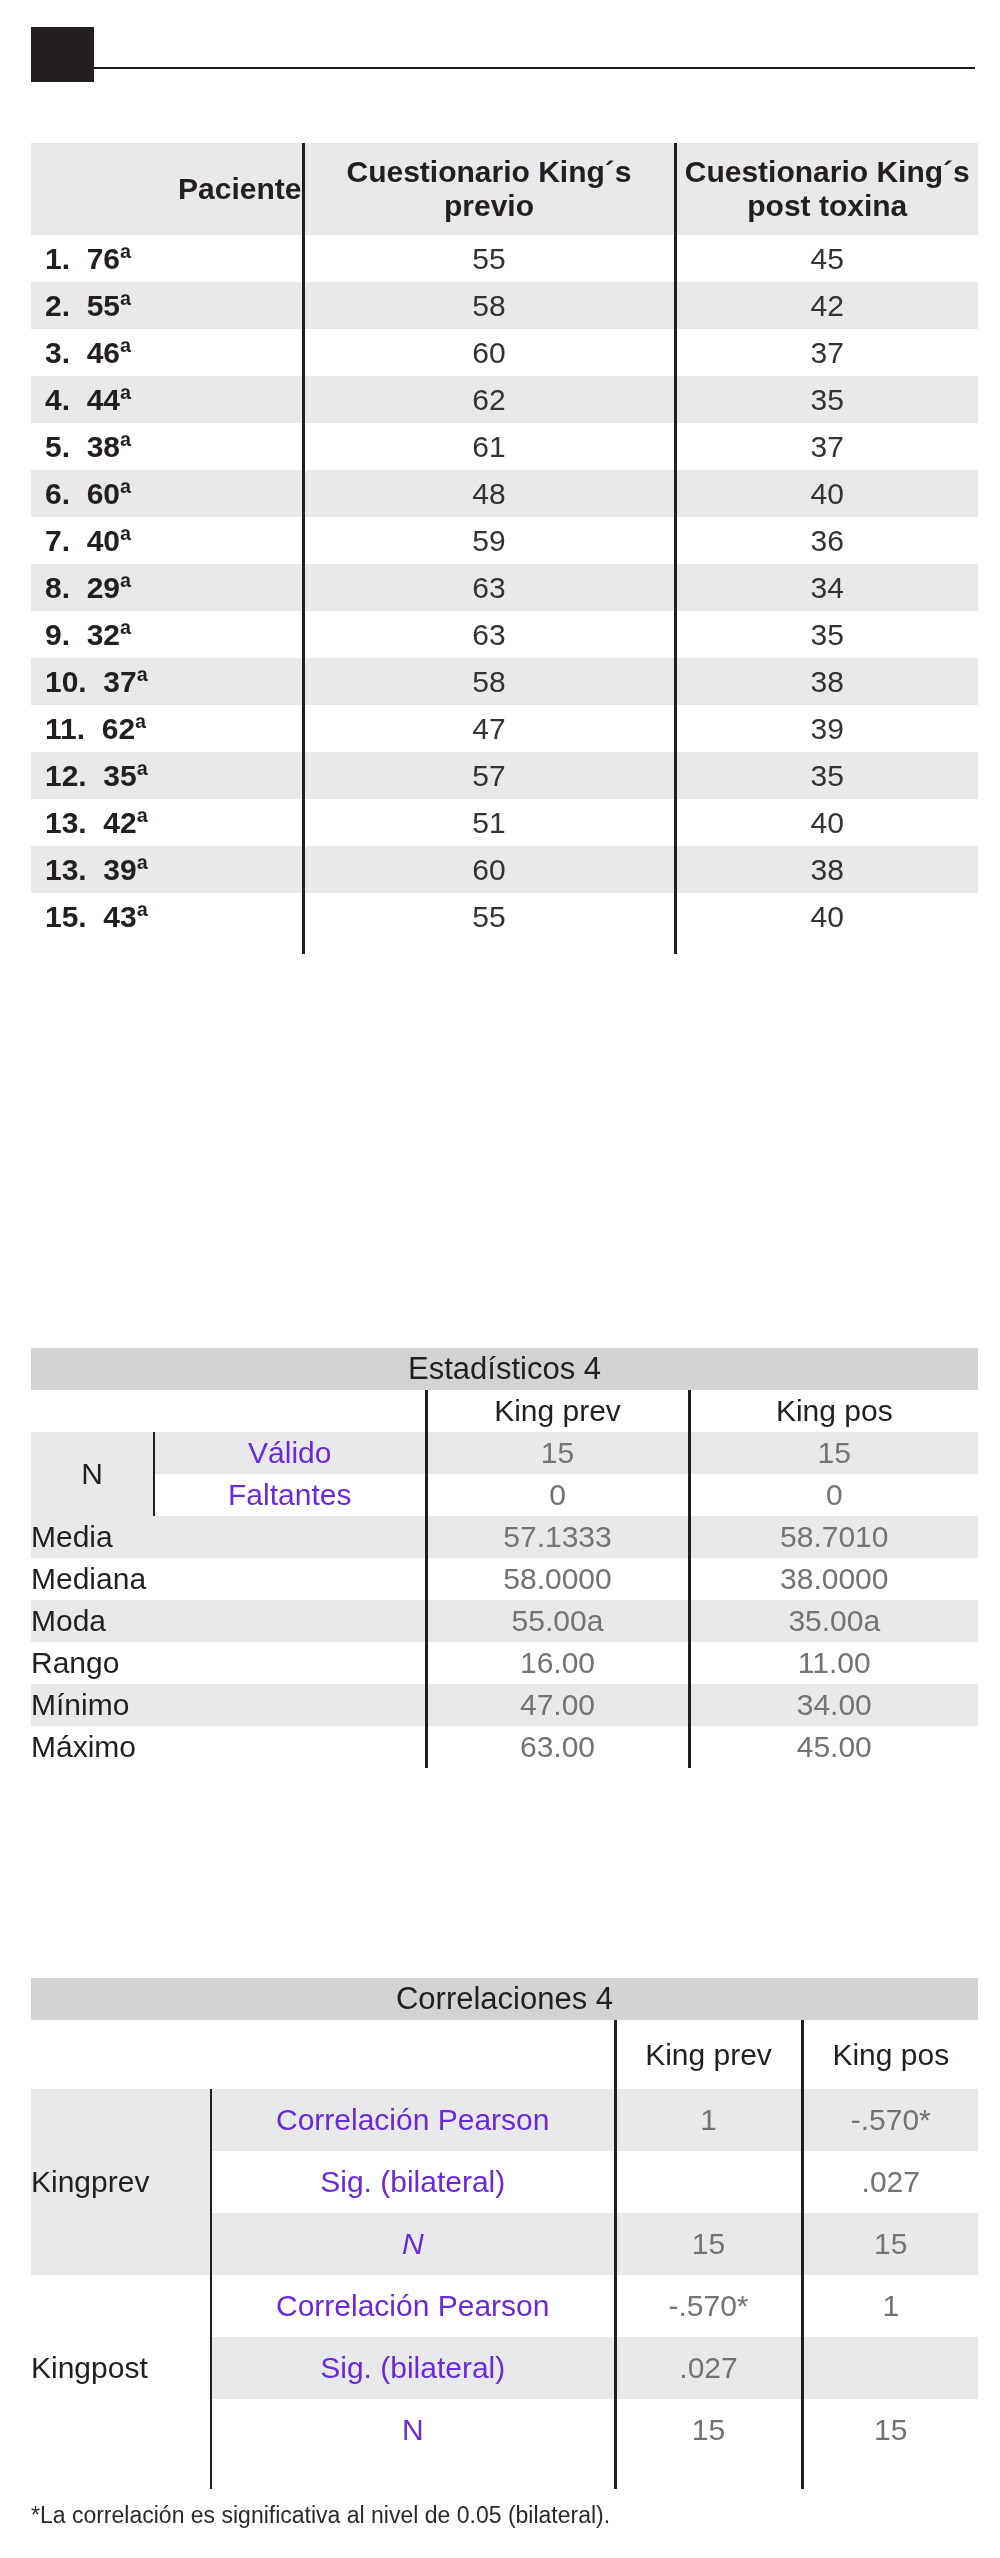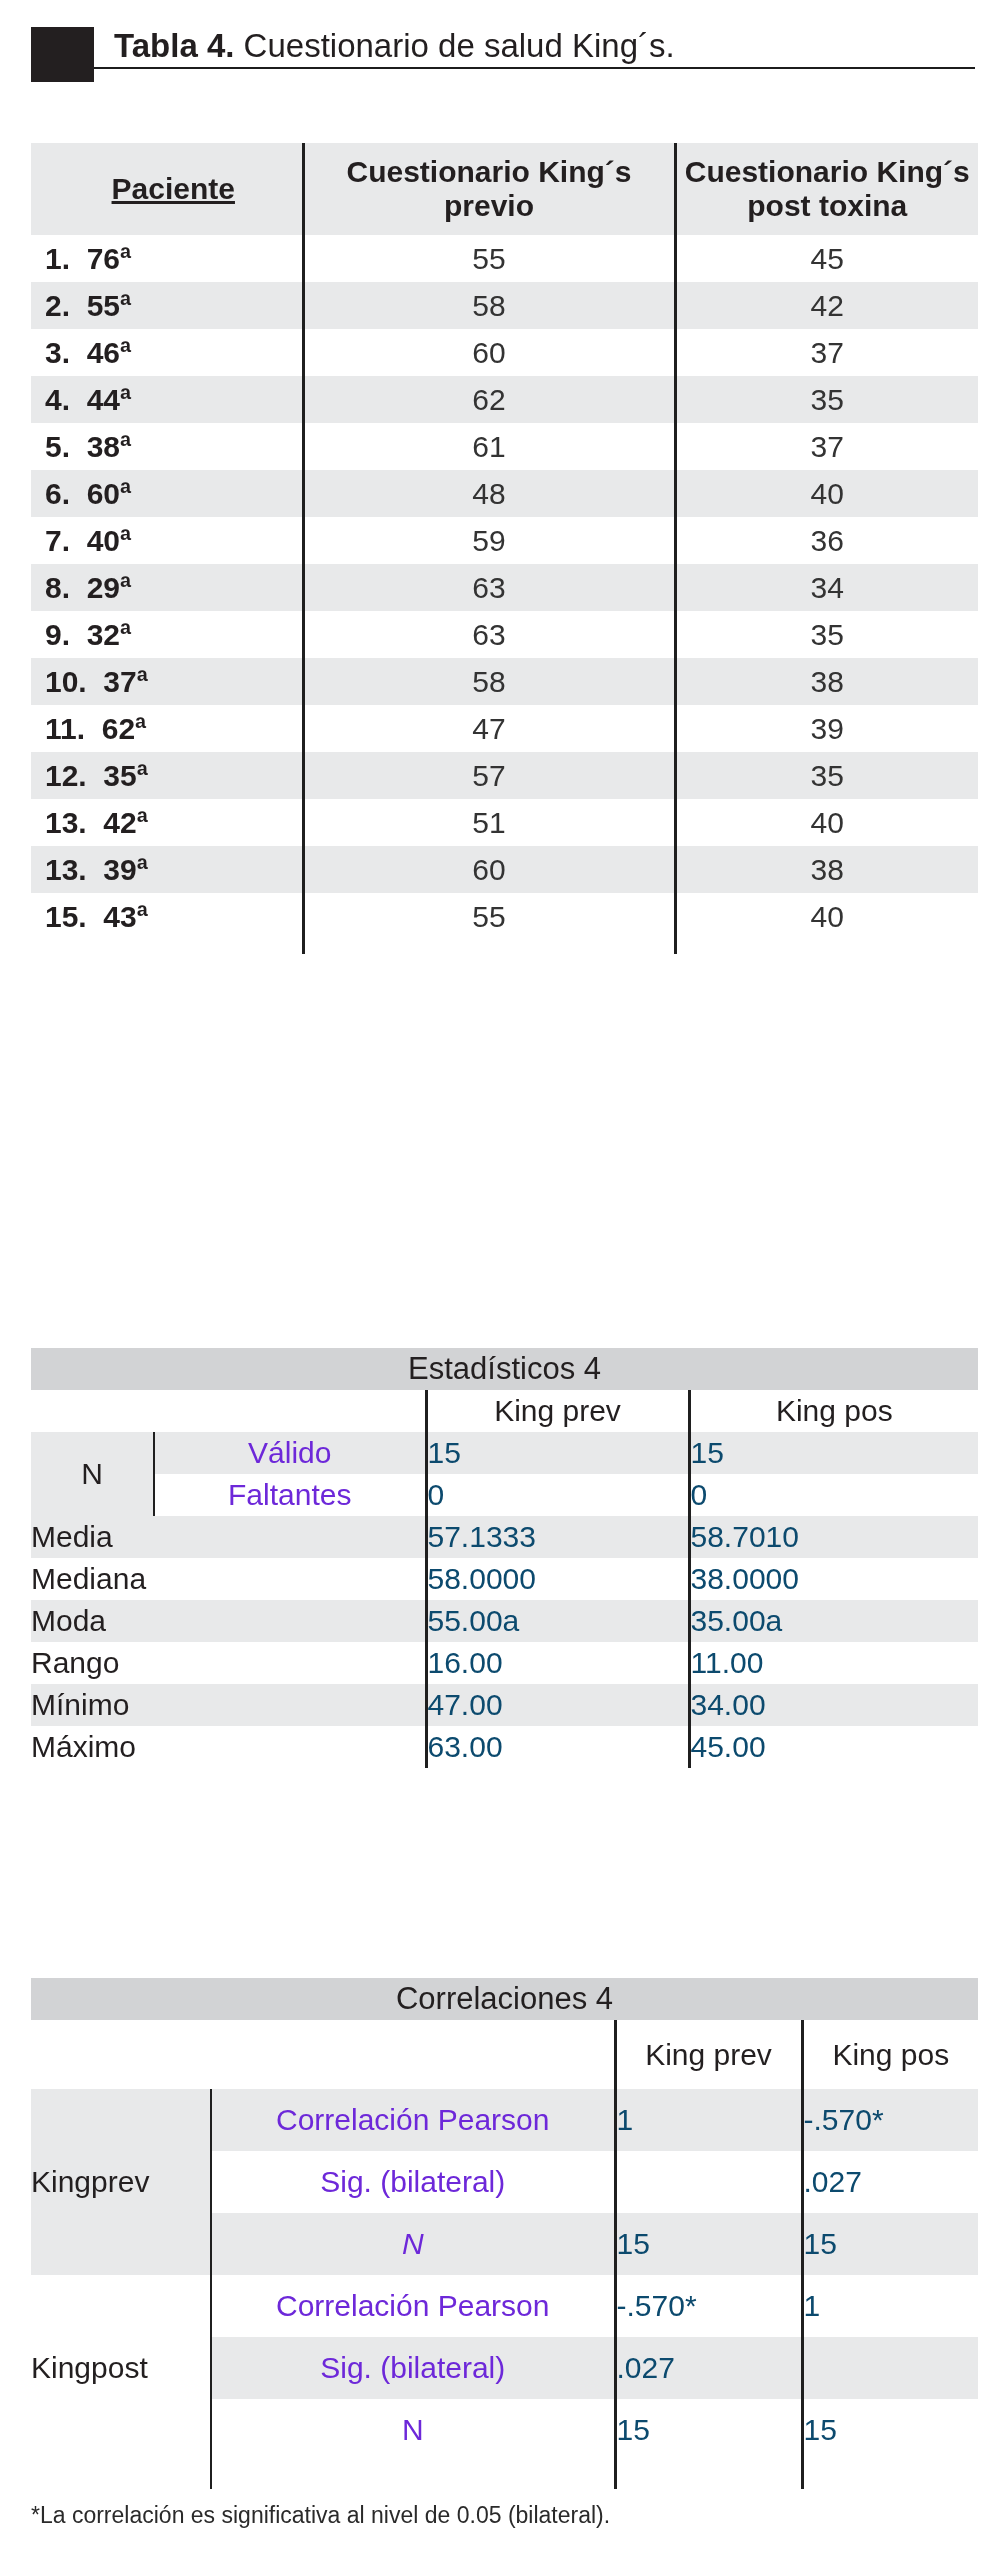--- a/index.html
+++ b/index.html
@@ -16,43 +16,42 @@
   table.t { border-collapse:collapse; table-layout:fixed; position:absolute; left:31px; width:947px; }
   table.t td, table.t th { padding:0; margin:0; vertical-align:middle; overflow:hidden; font-weight:normal; }
   .grey { background:#e8e9ea; }
   .bar  { background:#d2d3d5; }
   .vr3  { border-right:3px solid #1f1f1f; }
   .vr2  { border-right:2px solid #1f1f1f; }
   .h92{height:92px}.h65{height:47px}.h50{height:42px}.h69{height:69px}.h62{height:62px}.h28{height:28px}.h14{height:14px}
   
   #t1 { top:143px; }
   #t1 th { font-size:30px; font-weight:bold; text-align:center; line-height:34px; white-space:pre-line; }
-  #t1 th.pat { text-align:center; padding-left:14px;text-decoration:underline; }
+  #t1 th.pat { text-align:right; padding-left:14px; }
   #t1 td.pat { font-size:30px; font-weight:bold; text-align:left; padding-left:14px; white-space:pre; }
   #t1 td.val { font-size:30px; color:#333333; text-align:center; }
   
   #t2 { top:1348px; }
   #t3 { top:1978px; }
   .ttl  { font-size:31px; font-weight:bold; text-align:center; }
   .chd  { font-size:30px; font-weight:bold; text-align:center; }
   .lbl  { font-size:30px; font-weight:bold; text-align:left; padding-left:12px; }
   .sub  { font-size:30px; color:#6d28d9; text-align:center; }
-  .num  { font-size:30px; color:#0c4a6e; text-align:left; }
+  .num  { font-size:30px; color:#737373; text-align:center; }
   .ital { font-style:italic; }
   .rspan{ background:transparent; }
   
   #footnote { position:absolute; left:31px; top:2502px; font-size:23px; color:#2a2a2a; }
 </style>
 </head>
 <body>
 
 <div id="page">
 
   <div id="marker"></div>
-  <div id="title"><span class="b">Tabla 4.</span><span> Cuestionario de salud King´s.</span></div>
   <div id="rule"></div>
 
   <table id="t1" class="t">
     <colgroup>
         <col style="width:272px">
         <col style="width:372px">
         <col style="width:303px">
       </colgroup>
     <tbody>
         <tr class="h92 grey">

